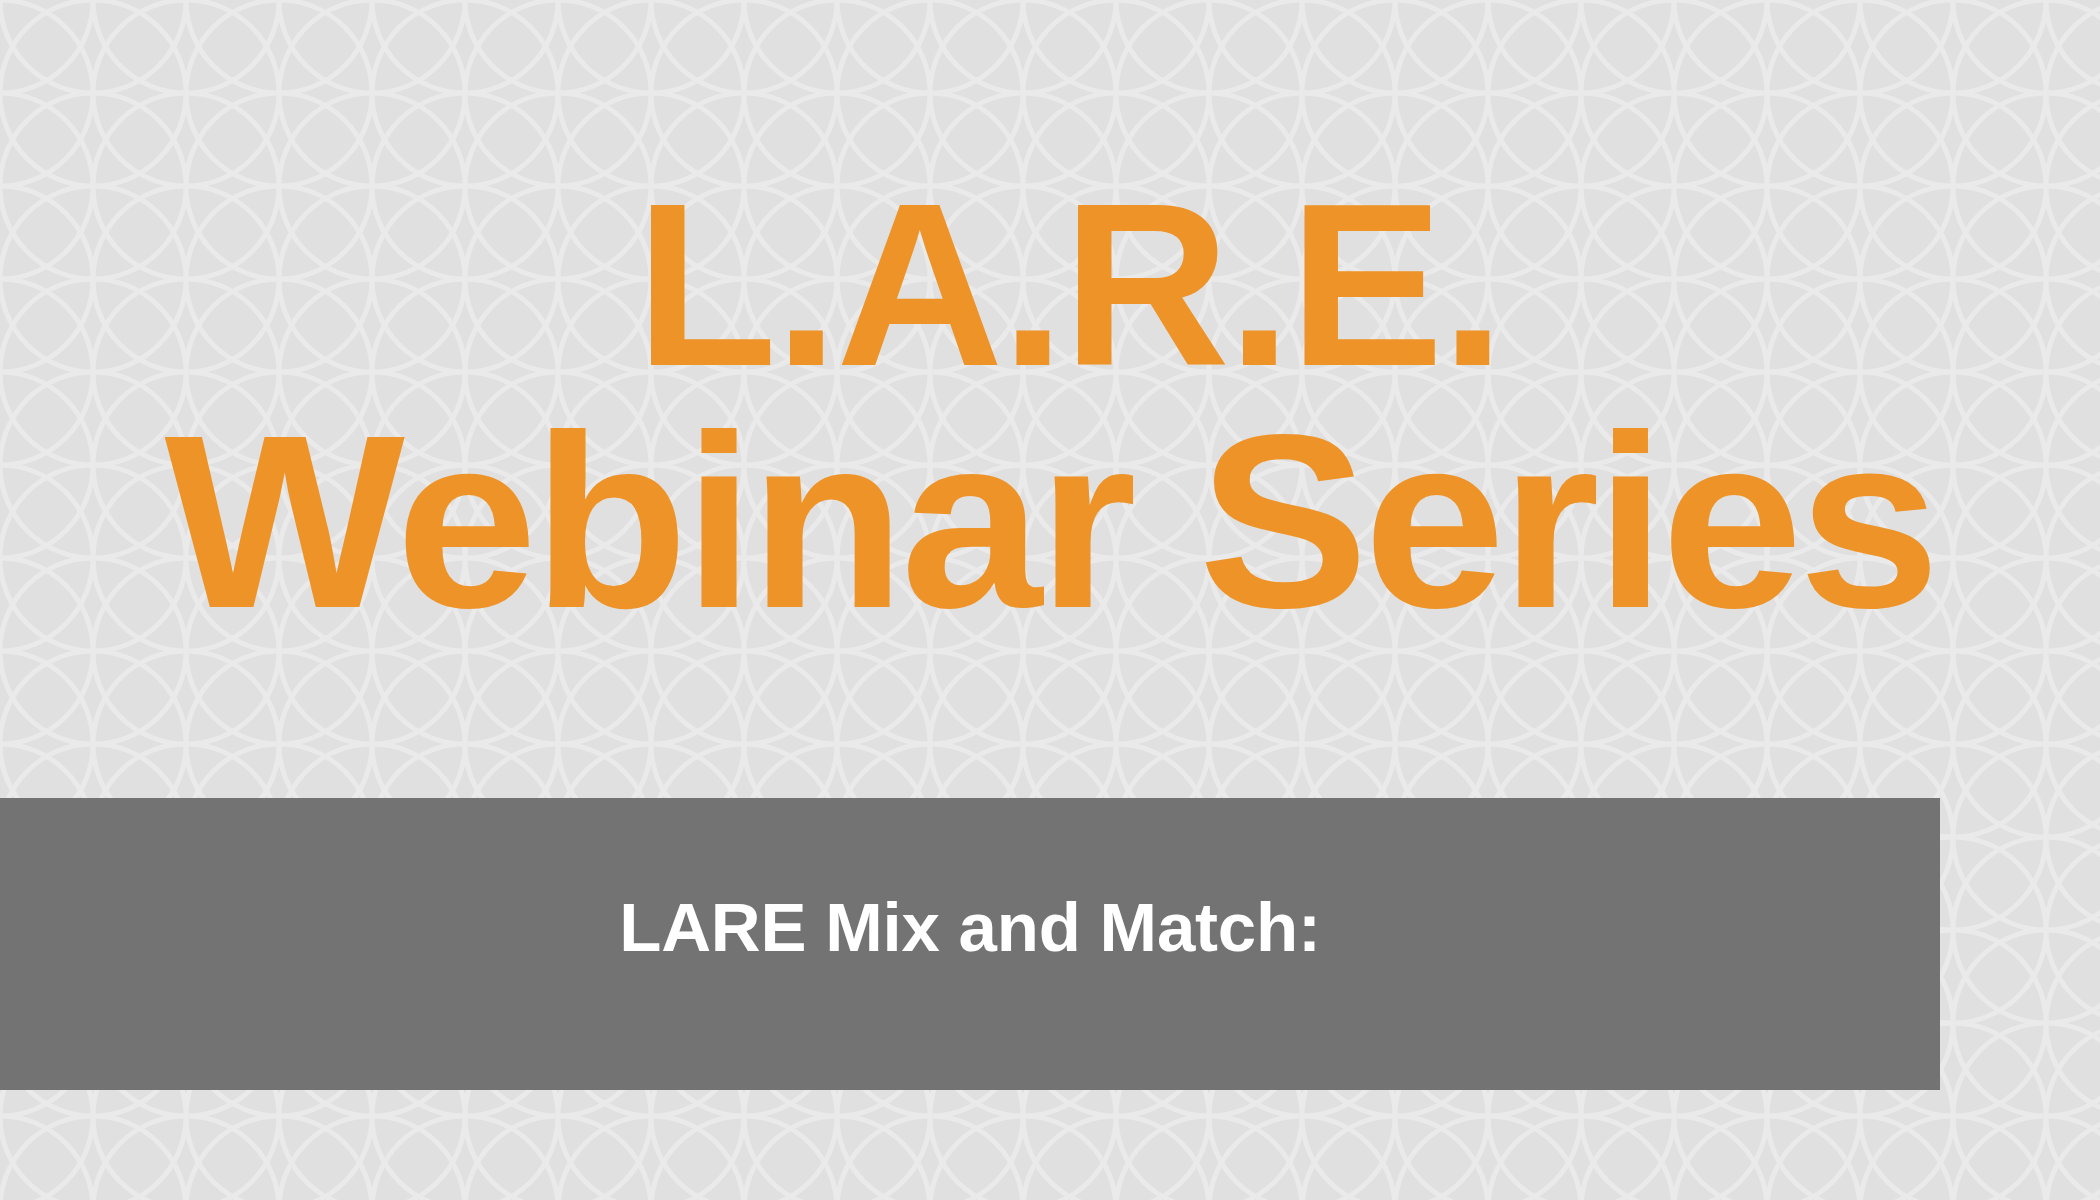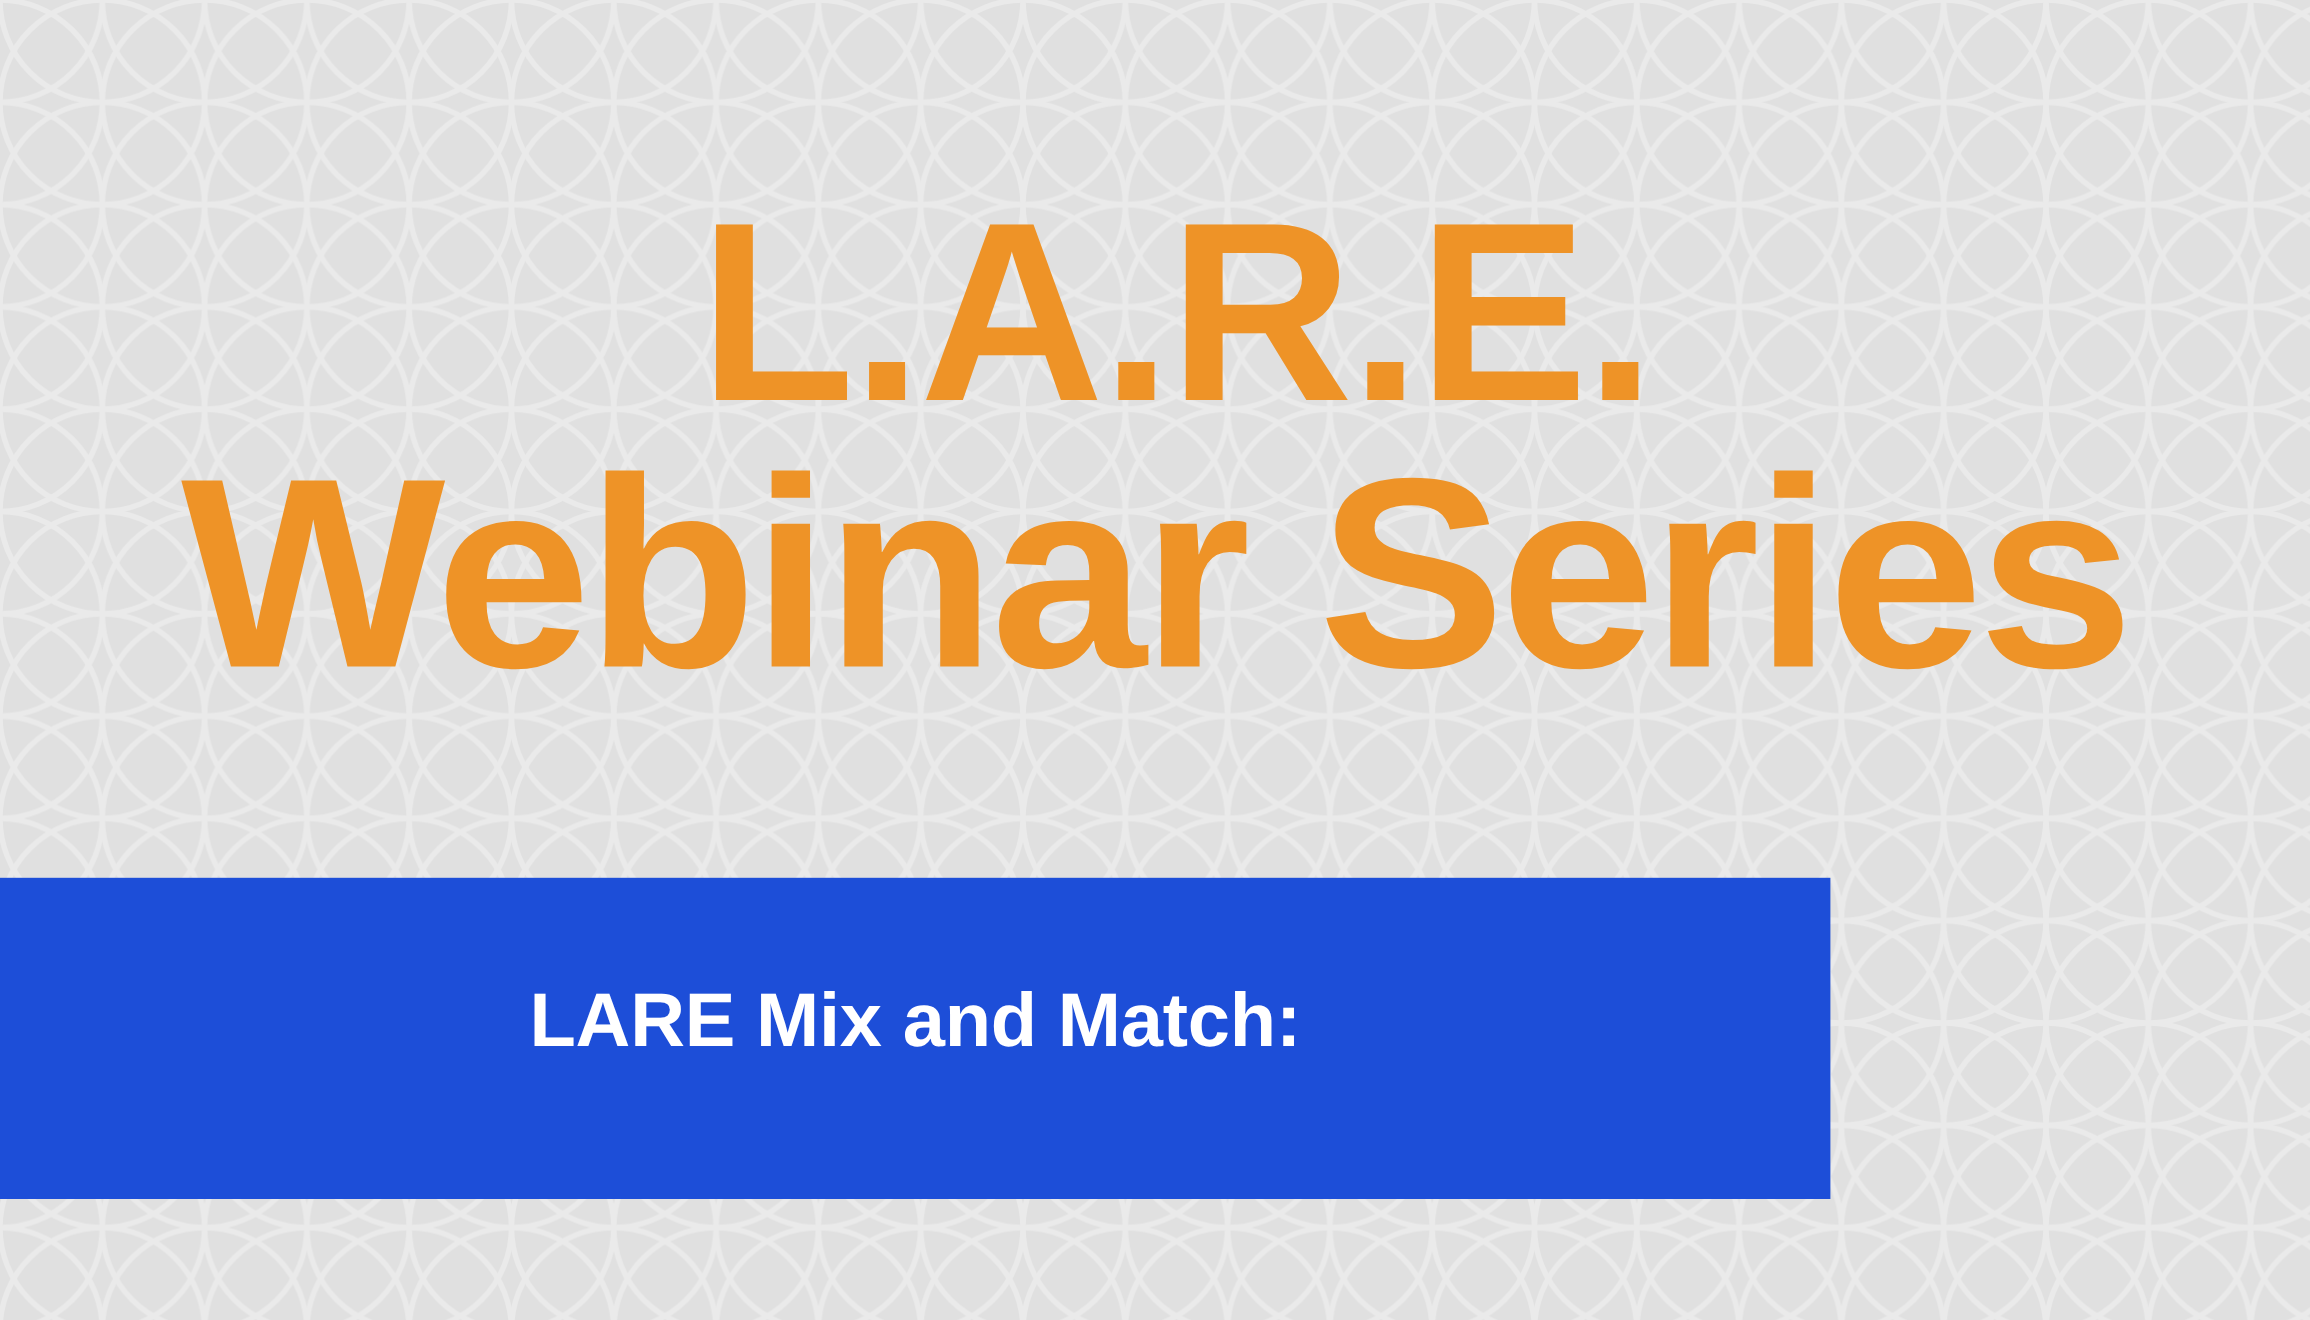--- a/index.html
+++ b/index.html
@@ -75,23 +75,23 @@
     margin-top: 6px;
     letter-spacing: -0.018em;
     transform: scaleX(1.035);
   }
 
   
   .banner {
     position: absolute;
     left: 0;
     top: 798px;
-    width: 1664px;
+    width: 1940px;
     height: 292px;
-    background: #1d4ed8;
+    background: #737373;
     z-index: 3;
     display: flex;
     flex-direction: column;
     align-items: center;
     justify-content: center;
   }
 
   .banner-line {
     display: block;
     width: 100%;

